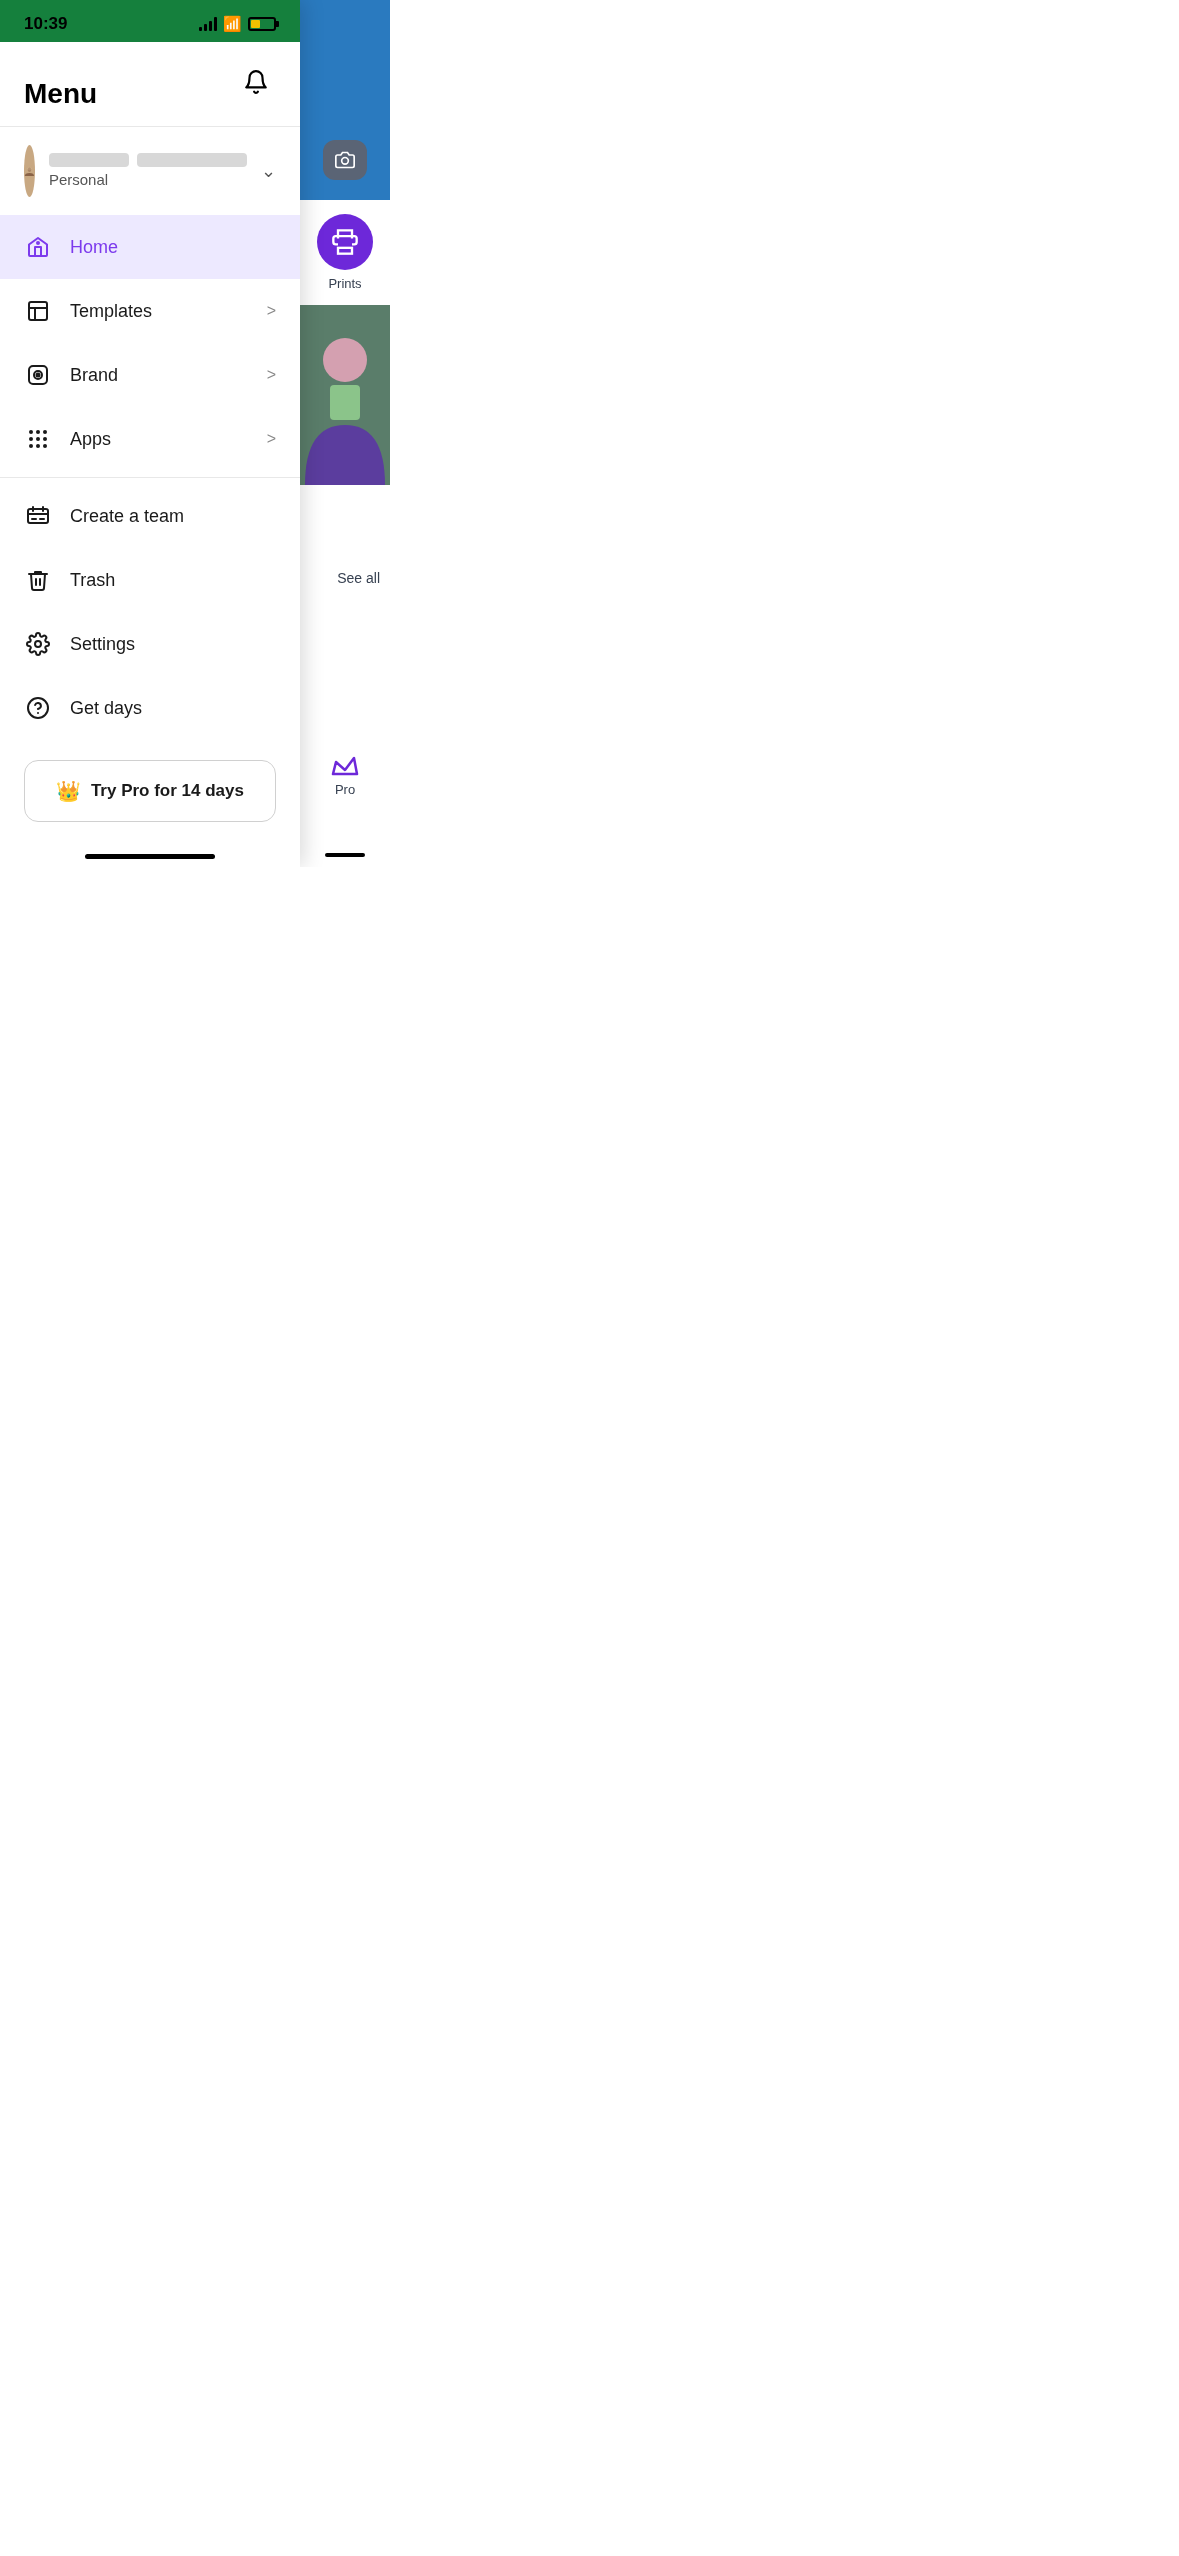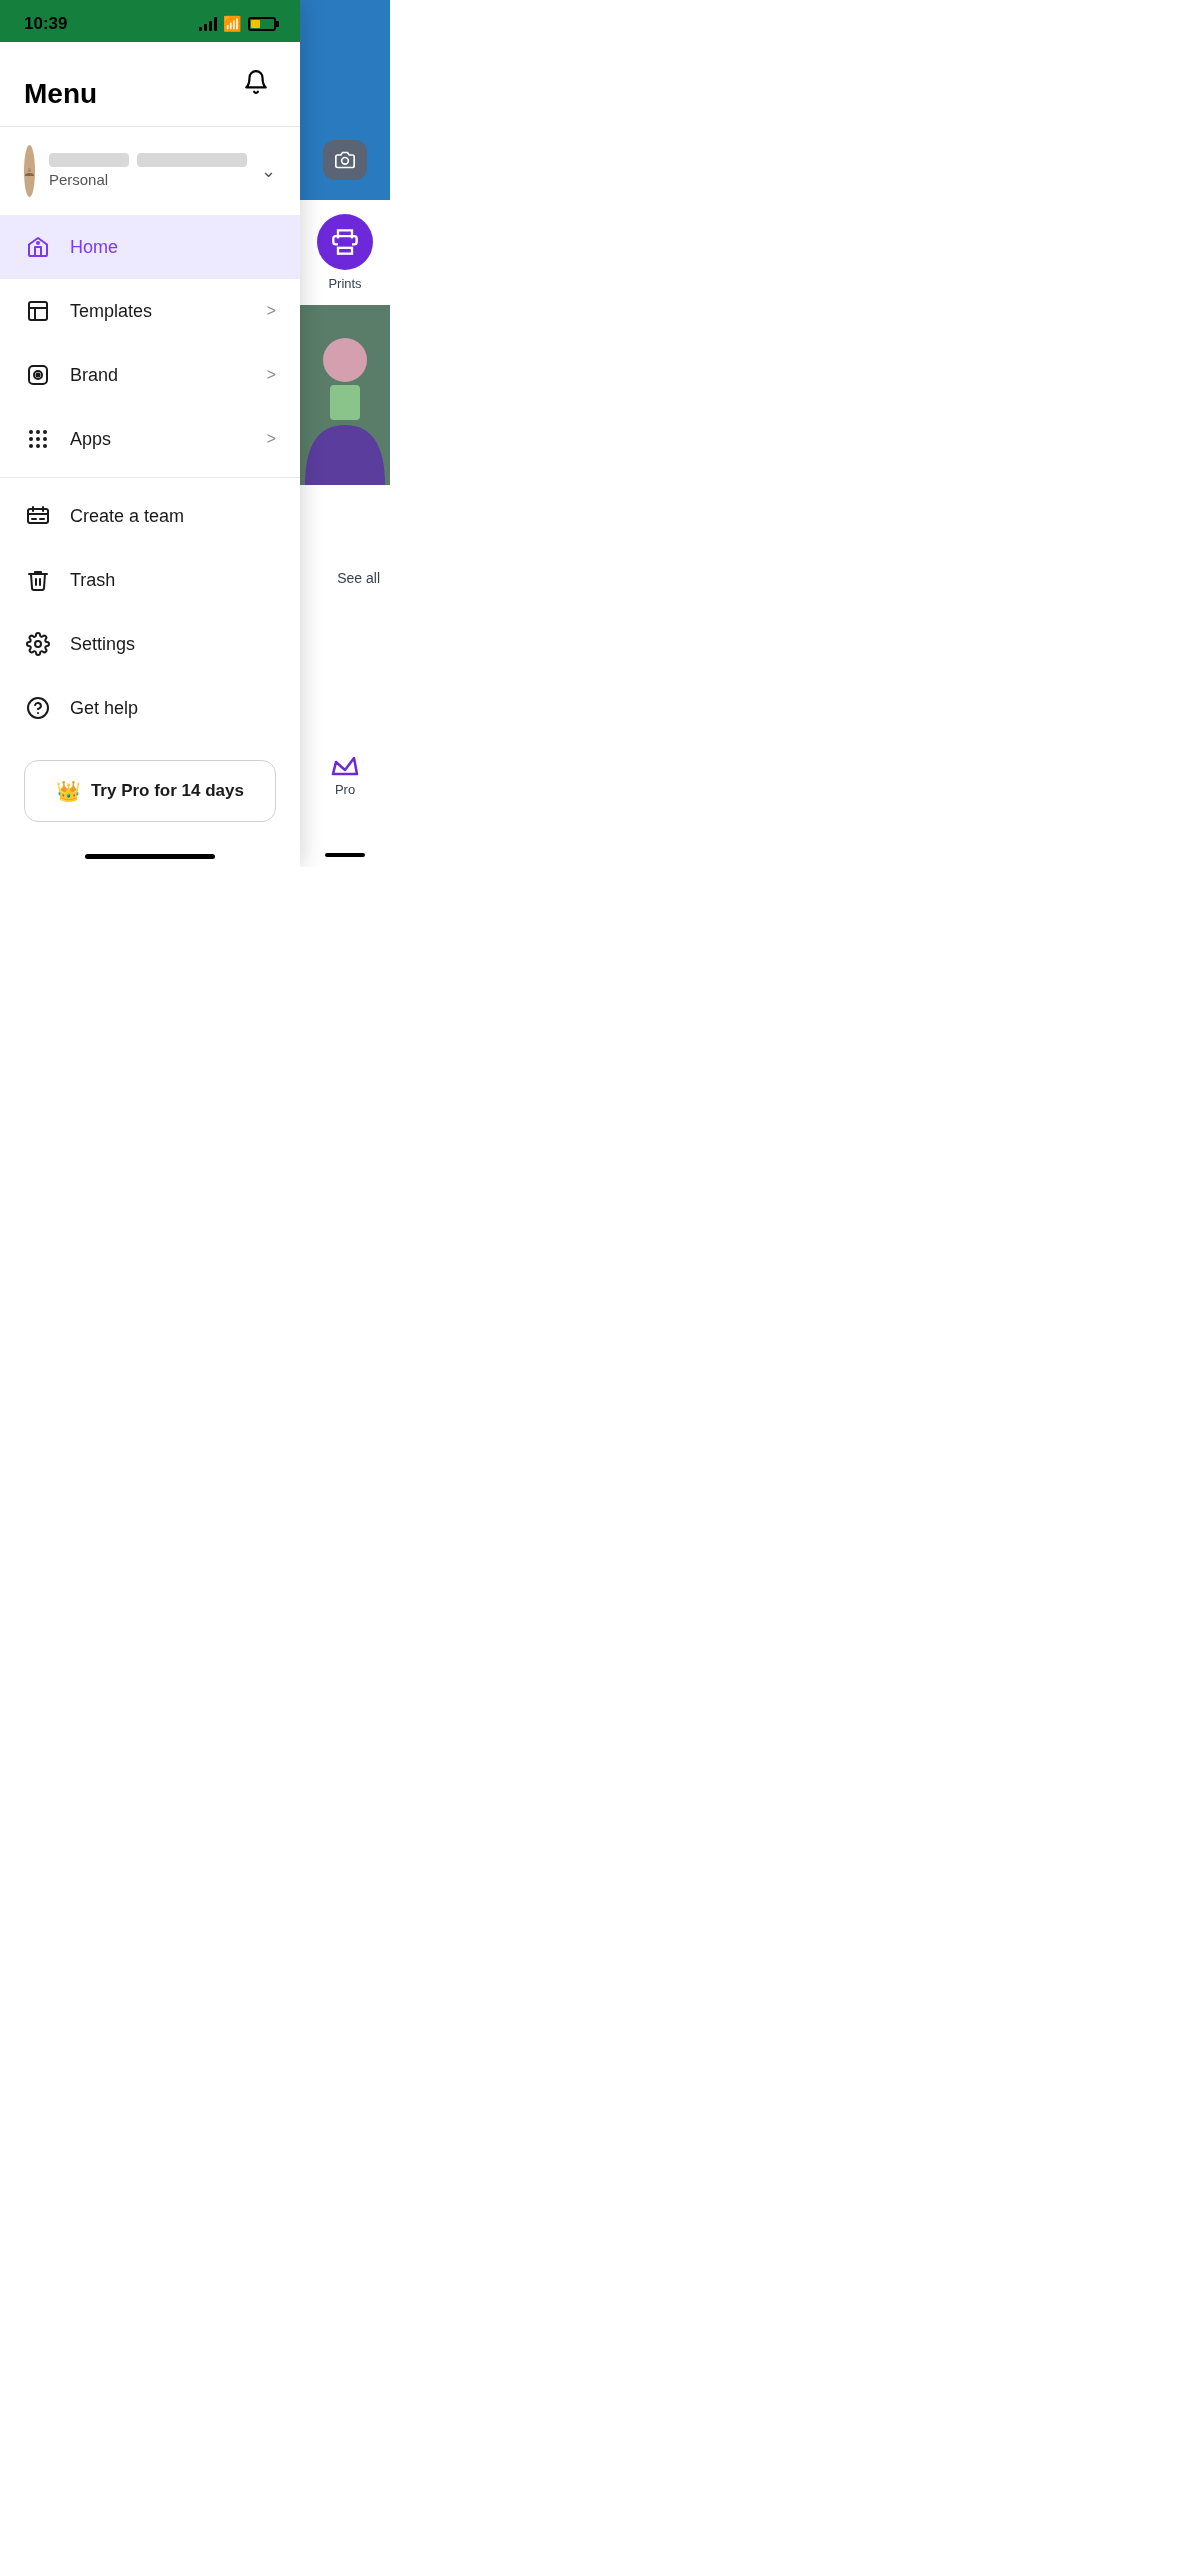--- a/index.html
+++ b/index.html
@@ -409,21 +409,21 @@
       </div>
 
       <div class="nav-item">
         <div class="nav-icon">
           <svg width="24" height="24" viewBox="0 0 24 24" fill="none" stroke="#1a1a1a" stroke-width="2" stroke-linecap="round" stroke-linejoin="round">
             <circle cx="12" cy="12" r="10"></circle>
             <path d="M9.09 9a3 3 0 0 1 5.83 1c0 2-3 3-3 3"></path>
             <line x1="12" y1="17" x2="12.01" y2="17"></line>
           </svg>
         </div>
-        <span class="nav-label">Get help</span>
+        <span class="nav-label">Get days</span>
       </div>
 
       <div class="try-pro-section">
         <button class="try-pro-btn">
           <span class="crown-icon">👑</span>
           <span>Try Pro for 14 days</span>
         </button>
       </div>
 
       <div style="flex:1;"></div>

